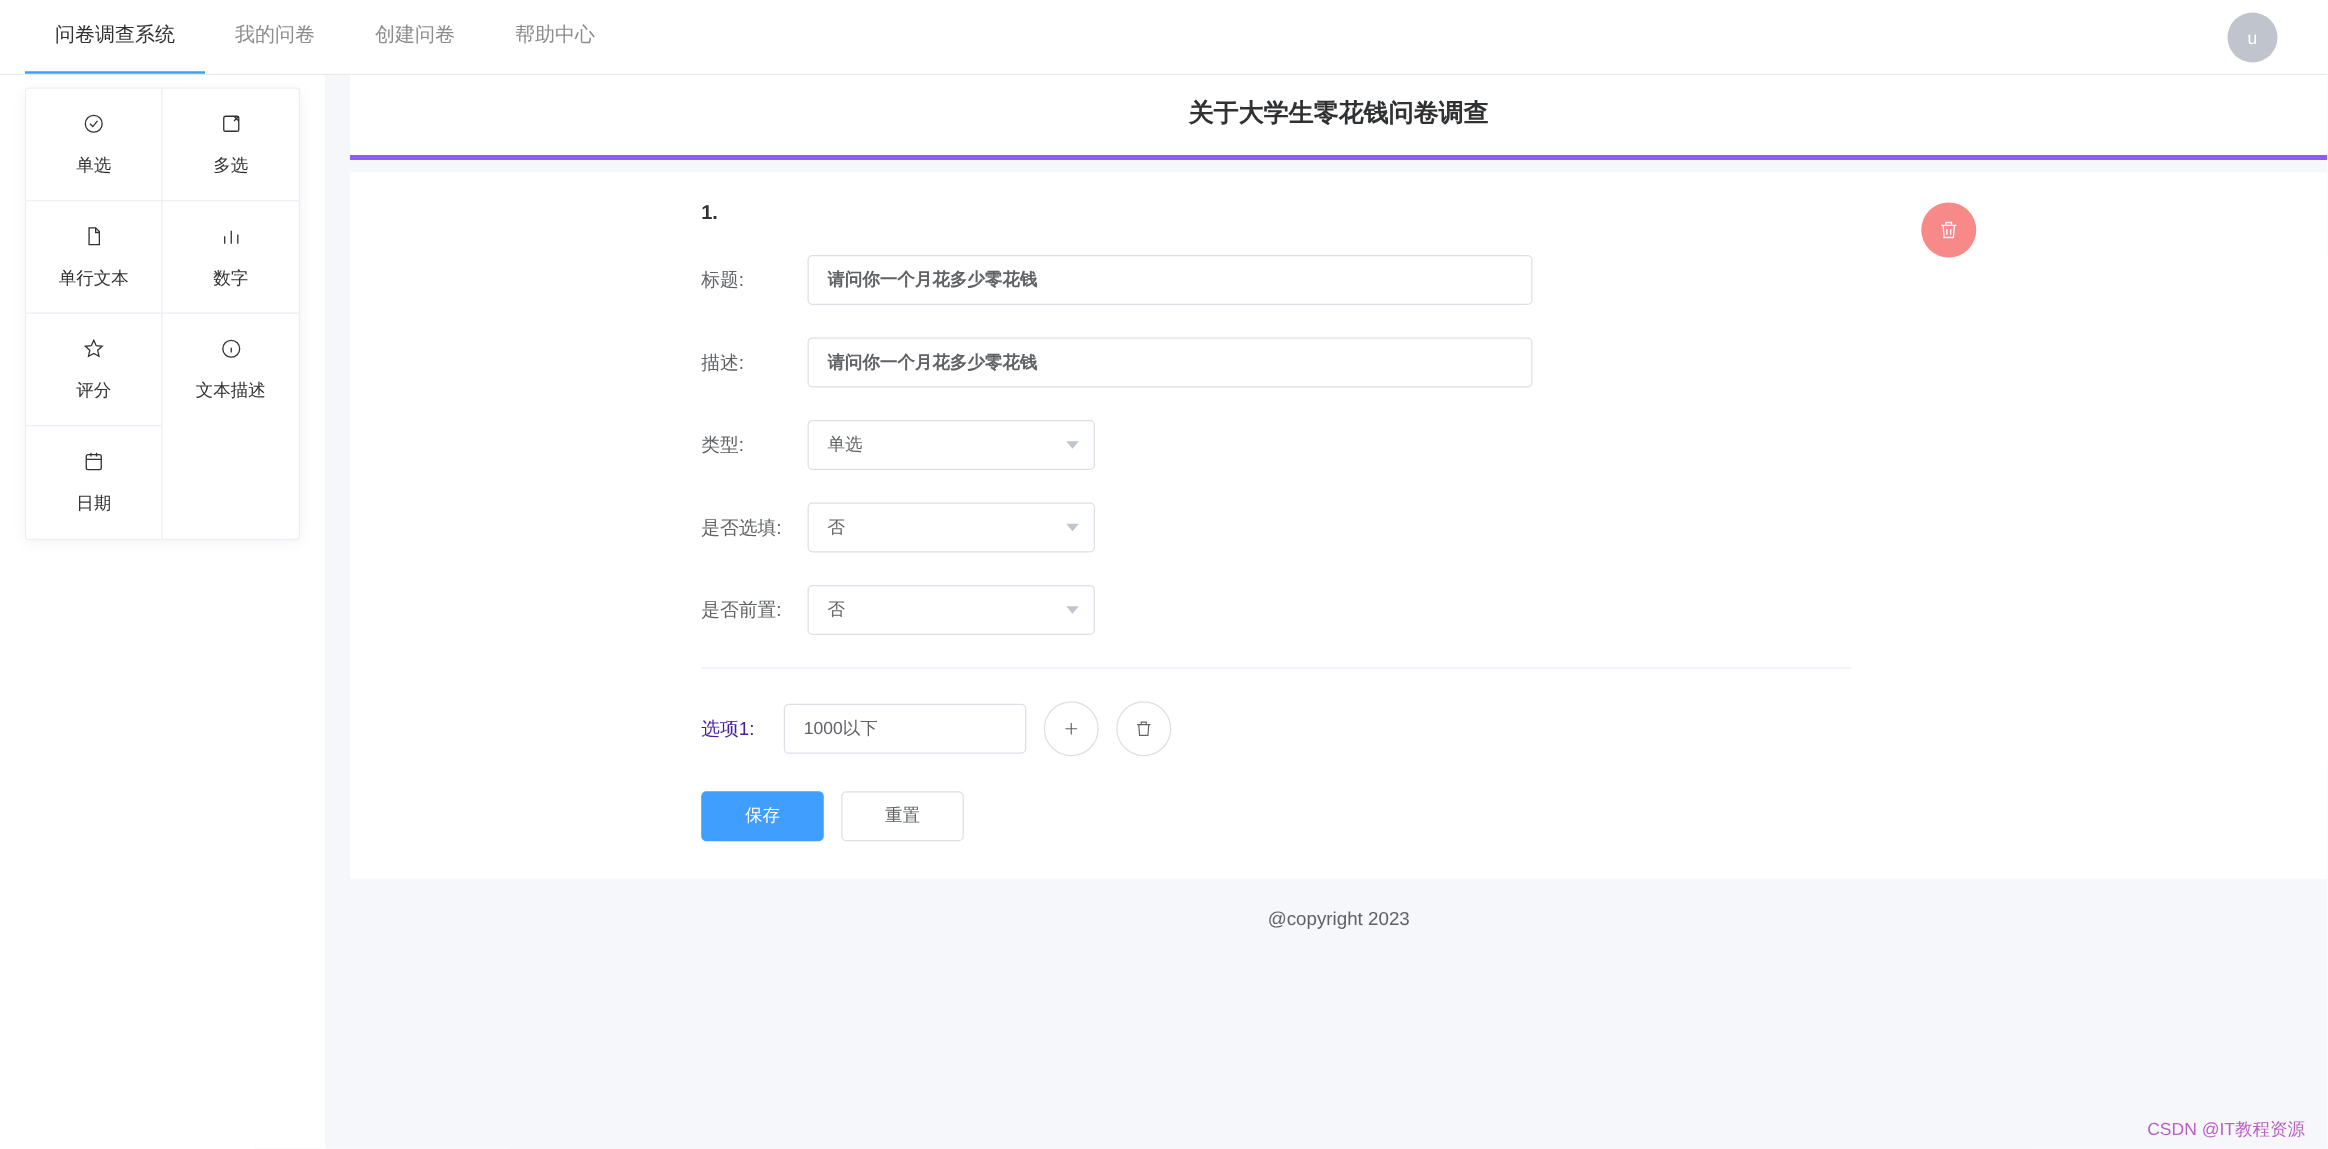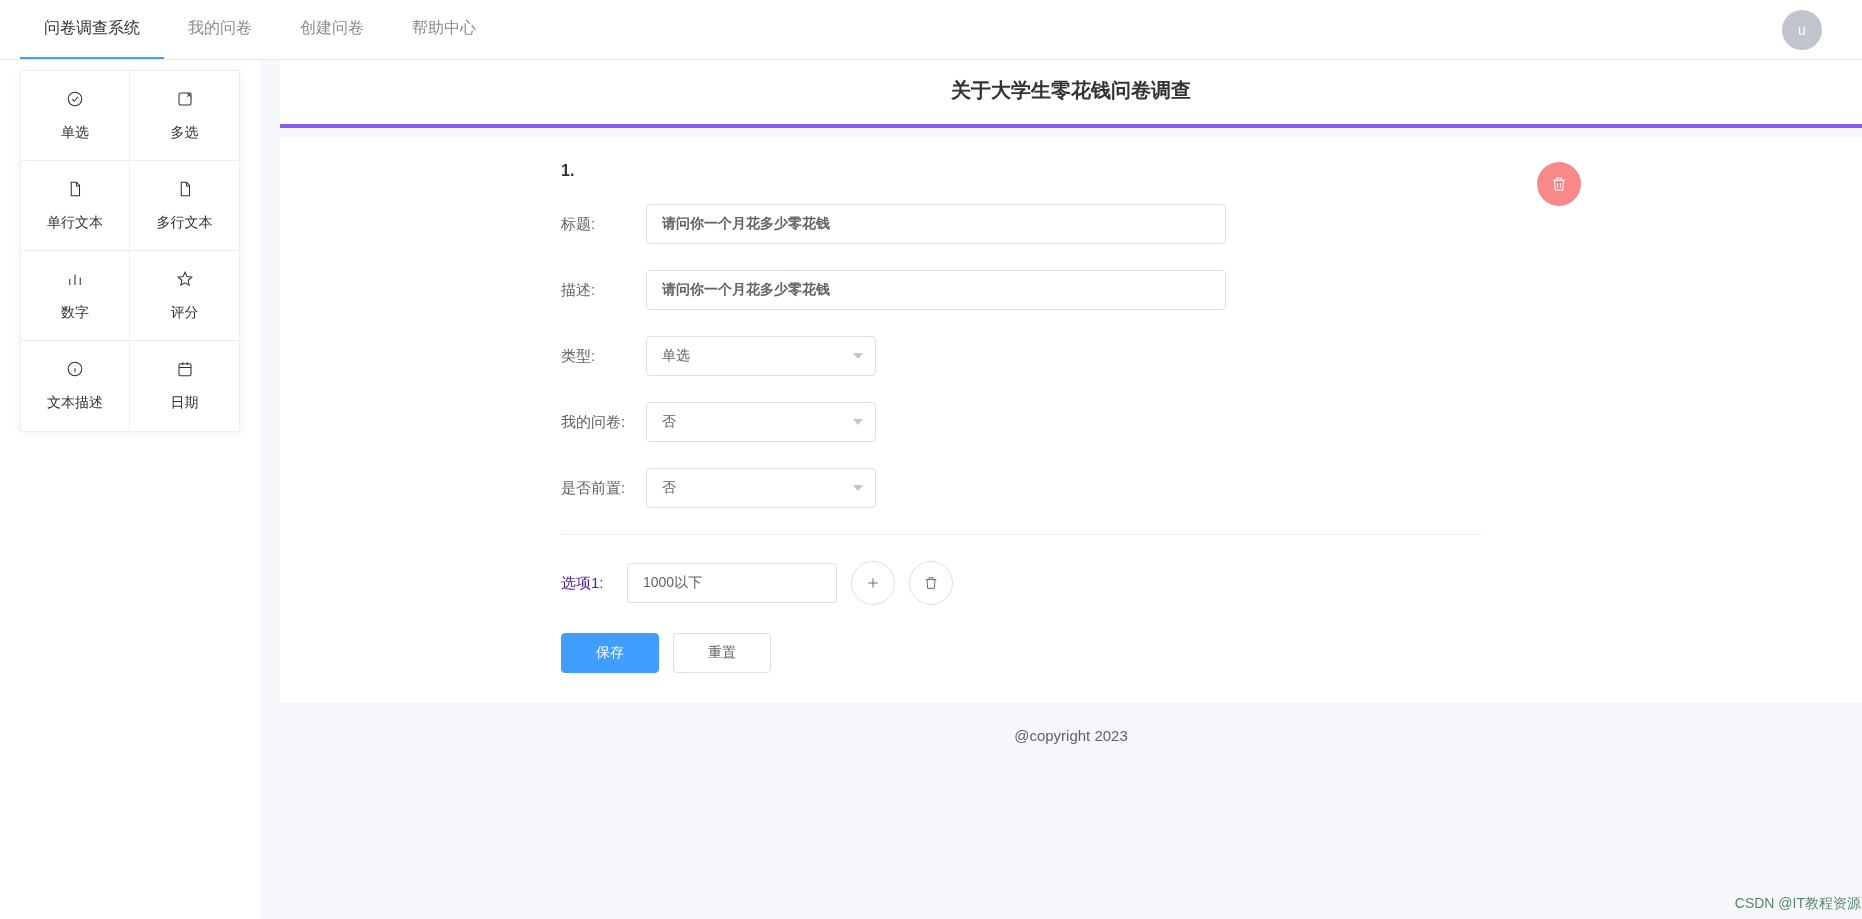--- a/index.html
+++ b/index.html
@@ -25,27 +25,27 @@
 .qnum { font-size: 16px; font-weight: 700; margin-bottom: 24px; }
 .row { display: flex; align-items: center; margin-bottom: 26px; }
 .label { width: 85px; color: #606266; font-size: 15px; text-align: left; }
 .input { height: 40px; padding: 0 15px; border: 1px solid #dcdfe6; border-radius: 4px; width: 580px; font-size: 14px; color: #606266; background: #fff; font-weight: bold; }
 .select { height: 40px; padding: 0 30px 0 15px; border: 1px solid #dcdfe6; border-radius: 4px; width: 230px; font-size: 14px; color: #606266; background: #fff; display: flex; align-items: center; justify-content: space-between; cursor: pointer; }
 .sel-arrow { display: inline-block; width: 0; height: 0; border-left: 5px solid transparent; border-right: 5px solid transparent; border-top: 6px solid #c0c4cc; margin-right: -18px; }
 .delete-btn { position: absolute; top: 0; right: 0; width: 44px; height: 44px; border-radius: 50%; background: #f78989; color: #fff; display: flex; align-items: center; justify-content: center; cursor: pointer; }
 hr.sep { border: none; border-top: 1px solid #ebeef5; margin: 10px 0 26px 0; }
 .opt-row { display: flex; align-items: center; gap: 14px; }
 .opt-label { min-width: 52px; color: #4c1d95; font-size: 15px; }
-.opt-input { height: 40px; padding: 0 15px; border: 1px solid #dcdfe6; border-radius: 4px; width: 210px; font-size: 14px; color: #606266; background: #fff; }
+.opt-input { height: 40px; padding: 0 15px; border: 1px solid #dcdfe6; border-radius: 4px; width: 194px; font-size: 14px; color: #606266; background: #fff; }
 .circ-btn { width: 44px; height: 44px; border-radius: 50%; border: 1px solid #dcdfe6; background: #fff; display: flex; align-items: center; justify-content: center; cursor: pointer; color: #606266; }
 .actions { display: flex; gap: 14px; margin-top: 28px; }
 .btn { height: 40px; padding: 0 34px; border-radius: 4px; font-size: 14px; cursor: pointer; display: inline-flex; align-items: center; justify-content: center; border: 1px solid #dcdfe6; background: #fff; color: #606266; text-align: center; }
 .btn.primary { background: #409eff; border-color: #409eff; color: #fff; }
 .footer { text-align: center; color: #606266; font-size: 15px; padding: 24px 0 30px 0; }
-.watermark { position: absolute; bottom: 6px; right: 1px; color: #14532d; font-size: 14px; opacity: .7; }
+.watermark { position: absolute; bottom: 6px; right: 18px; color: #a21caf; font-size: 14px; opacity: .7; }
 svg { width: 100%; height: 100%; fill: none; stroke: currentColor; stroke-width: 1.4; }
 </style>
 </head>
 <body>
 
 <div class="app">
 
   <div class="header">
     <div class="nav">
       <div class="nav-item active">问卷调查系统</div>
@@ -74,27 +74,20 @@
                 <path d="M15 4l5 5M15 9l5-5"></path>
               </svg></span>
           <span>多选</span>
         </div>
         <div class="pal-item">
           <span class="pal-icon"><svg viewBox="0 0 24 24">
                 <path d="M7 3h7l4 4v14H7z"></path>
                 <path d="M14 3v5h4"></path>
               </svg></span>
           <span>单行文本</span>
-        </div>
-        <div class="pal-item">
-          <span class="pal-icon"><svg viewBox="0 0 24 24">
-                <path d="M7 3h7l4 4v14H7z"></path>
-                <path d="M14 3v5h4"></path>
-              </svg></span>
-          <span>多行文本</span>
         </div>
         <div class="pal-item">
           <span class="pal-icon"><svg viewBox="0 0 24 24">
                 <path d="M5 20V12M12 20V6M19 20V10"></path>
               </svg></span>
           <span>数字</span>
         </div>
         <div class="pal-item">
           <span class="pal-icon"><svg viewBox="0 0 24 24">
                 <path d="M12 3l2.6 5.8 6.4.6-4.8 4.3 1.4 6.3L12 17l-5.6 3 1.4-6.3L3 9.4l6.4-.6z"></path>
@@ -140,21 +133,21 @@
             <input class="input" value="请问你一个月花多少零花钱" style="">
           </div>
           <div class="row">
             <div class="label">类型:</div>
             <div class="select">
               <span>单选</span>
               <span class="sel-arrow"></span>
             </div>
           </div>
           <div class="row">
-            <div class="label">我的问卷:</div>
+            <div class="label">是否选填:</div>
             <div class="select">
               <span>否</span>
               <span class="sel-arrow"></span>
             </div>
           </div>
           <div class="row">
             <div class="label">是否前置:</div>
             <div class="select">
               <span>否</span>
               <span class="sel-arrow"></span>

